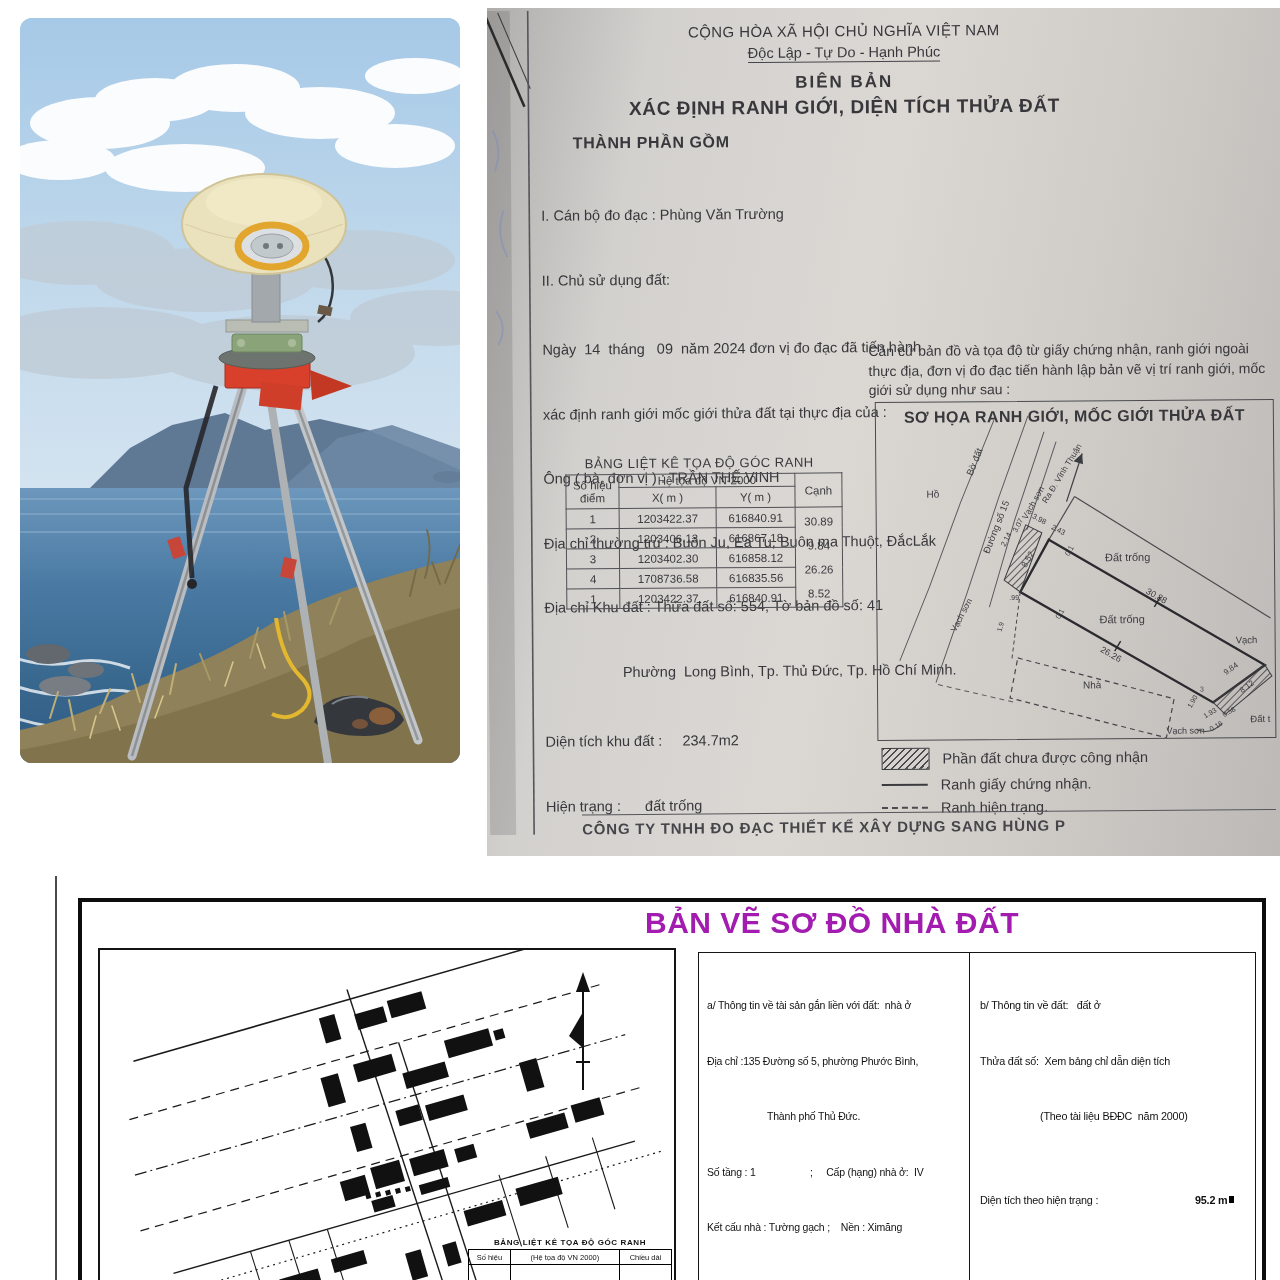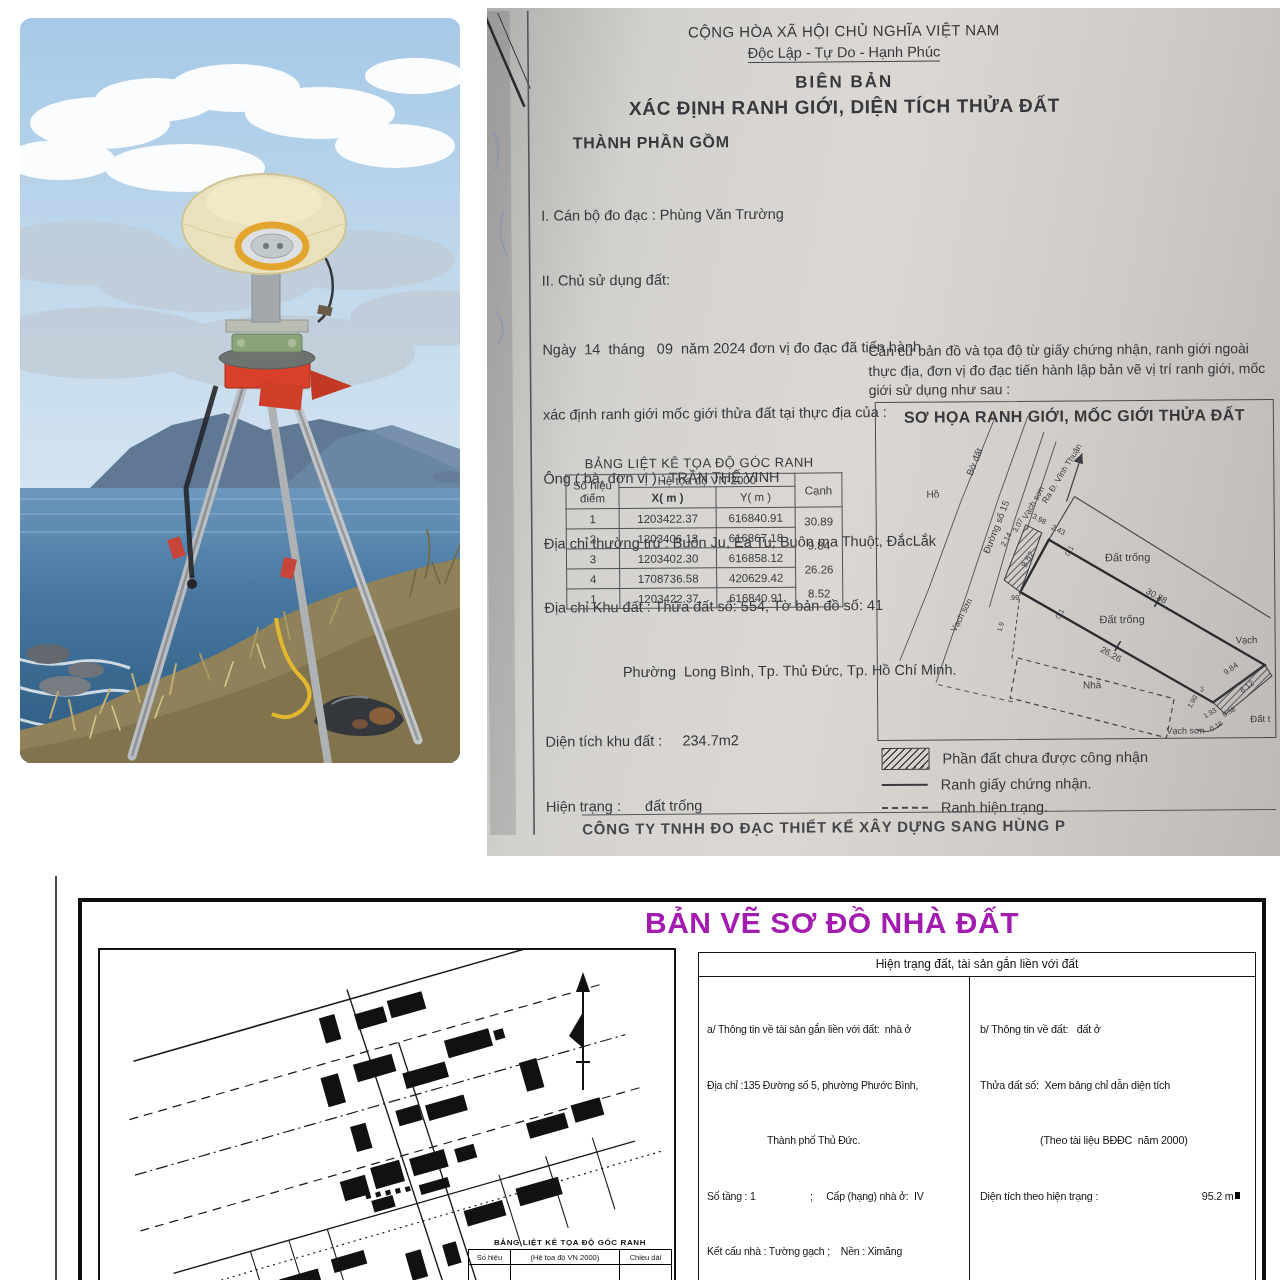--- a/index.html
+++ b/index.html
@@ -24,21 +24,21 @@
   .d1-t2{position:absolute;left:40px;top:88px;width:640px;text-align:center;font-size:19px;font-weight:bold;letter-spacing:.6px;}
   .d1-sec{position:absolute;left:88px;top:124px;font-size:16px;font-weight:bold;letter-spacing:.6px;}
   .d1-body{position:absolute;left:56px;top:152px;font-size:14.5px;line-height:21.5px;white-space:pre-wrap;}
   .d1-body .gap{margin-top:5px;}
   .d1-body .ind{margin-left:78px;}
   .d1-basis{position:absolute;left:382px;top:334px;width:404px;font-size:14px;line-height:19.5px;}
   .d1-tbl-title{position:absolute;left:86px;top:446px;width:252px;text-align:center;font-size:13px;letter-spacing:.5px;}
   table.d1-table{position:absolute;left:78px;top:464px;border-collapse:collapse;font-size:11.5px;color:#3a3a3e;}
   table.d1-table td,table.d1-table th{border:1.3px solid #505055;text-align:center;font-weight:normal;padding:0 3px;}
   table.d1-table .hp{width:46px;line-height:13px;}
-  table.d1-table .hx{width:90px;height:20px;font-weight:bold;}
+  table.d1-table .hx{width:90px;height:20px;}
   table.d1-table .hy{width:72px;}
   table.d1-table .hc{width:40px;}
   table.d1-table tr.r td{height:19px;}
   .canhcell{vertical-align:middle;}
   .canhwrap{display:flex;flex-direction:column;justify-content:space-around;height:96px;}
 
   .d1-sketch{position:absolute;left:388px;top:394px;width:397px;height:337px;border:1.4px solid #4a4a4e;}
   .d1-sketch-title{position:absolute;left:0;top:6px;width:100%;text-align:center;font-weight:bold;font-size:16px;letter-spacing:.4px;}
   .d1-sketch svg{position:absolute;inset:0;}
   .d1-sketch svg text{font-family:"Liberation Sans",sans-serif;fill:#3b3b3f;}
@@ -60,23 +60,23 @@
   .d2-title{position:absolute;left:380px;top:4px;width:740px;text-align:center;
             font-size:30px;font-weight:bold;letter-spacing:.5px;color:#a21caf;}
   .d2-left{position:absolute;left:16px;top:46px;width:574px;height:336px;border:2px solid #141414;overflow:hidden;background:#fff;}
   .d2-right{position:absolute;left:616px;top:50px;width:556px;height:332px;border:1.6px solid #141414;background:#fff;}
   .d2-head{height:23px;line-height:23px;text-align:center;font-size:12px;border-bottom:1.6px solid #141414;}
   .d2-cols{display:flex;}
   .d2-a{width:256px;border-right:1.6px solid #141414;padding:6px 6px 0 8px;font-size:10.5px;letter-spacing:-.2px;
         line-height:18.5px;white-space:pre-wrap;}
   .d2-b{flex:1;padding:6px 8px 0 10px;font-size:10.8px;letter-spacing:-.2px;line-height:18.5px;white-space:pre-wrap;}
   .mval::after{content:"";display:inline-block;width:5px;height:7px;background:#000;margin-left:1.5px;vertical-align:1px;}
-  .d2-b .brow{display:flex;}
+  .d2-b .brow{display:flex;margin-top:28px;}
   .d2-b .brow .lbl{flex:1;}
-  .d2-b .brow .val{width:52px;text-align:center;}
+  .d2-b .brow .val{width:52px;text-align:left;font-weight:bold;}
   .ind2{padding-left:60px;}
   .minitable{position:absolute;left:368px;top:288px;width:204px;font-size:8px;color:#111;}
   .minitable .mt-title{text-align:center;font-weight:bold;font-size:8px;letter-spacing:.6px;}
   .minitable table{border-collapse:collapse;margin-top:2px;width:100%;}
   .minitable td{border:1px solid #000;text-align:center;font-size:7.5px;height:14px;padding:0 1px;}
   .minitable tr.stub td{height:20px;border-bottom:none;}
 </style>
 </head>
 <body>
 
@@ -254,21 +254,21 @@
             <td>616867.18</td>
       </tr>
       <tr class="r">
         <td>3</td>
             <td>1203402.30</td>
             <td>616858.12</td>
       </tr>
       <tr class="r">
         <td>4</td>
             <td>1708736.58</td>
-            <td>420629.42</td>
+            <td>616835.56</td>
       </tr>
       <tr class="r">
         <td>1</td>
             <td>1203422.37</td>
             <td>616840.91</td>
       </tr>
     </tbody>
       </table>
 
     <div class="d1-sketch">
@@ -442,21 +442,20 @@
               <td></td>
               <td></td>
               <td></td>
             </tr>
       </tbody>
         </table>
     </div>
   </div>
 
   <div class="d2-right">
-    <div class="d2-head">Hiện trạng đất, tài sản gắn liền với đất</div>
     <div class="d2-cols">
       <div class="d2-a">
         <div>a/ Thông tin về tài sản gắn liền với đất:  nhà ở</div>
         <div>Địa chỉ :135 Đường số 5, phường Phước Bình,</div>
         <div class="ind2">Thành phố Thủ Đức.</div>
         <div>Số tầng : 1                    ;     Cấp (hạng) nhà ở:  IV</div>
         <div>Kết cấu nhà : Tường gạch ;    Nền : Ximăng</div>
         
         
         

